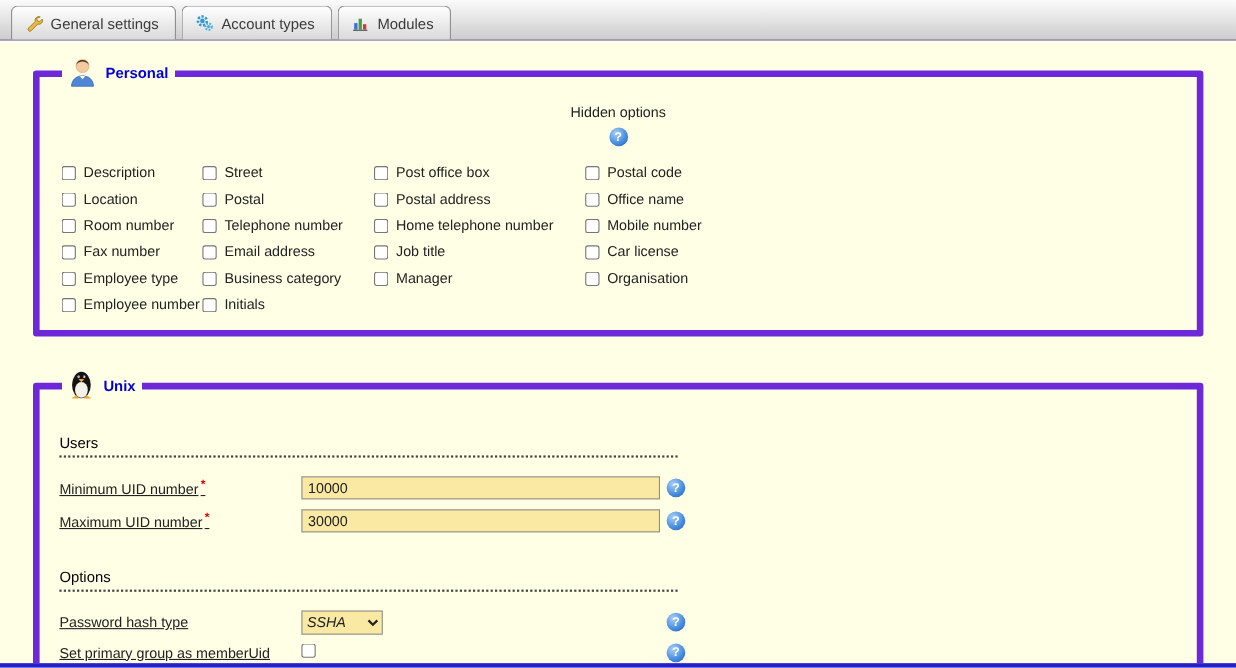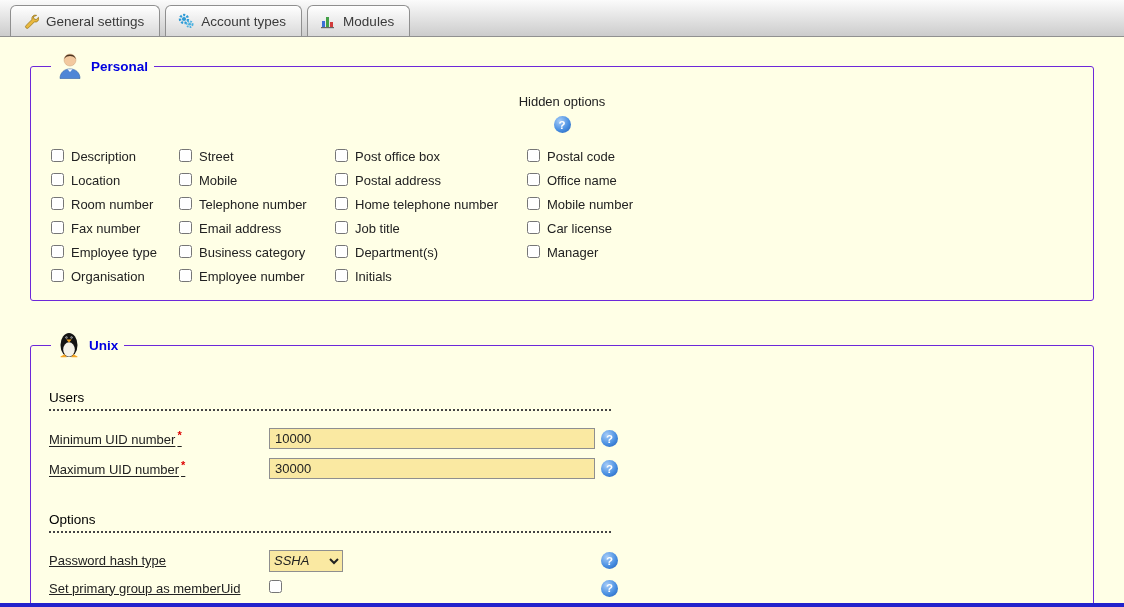--- a/index.html
+++ b/index.html
@@ -59,21 +59,21 @@
     padding-top: 14px;
     overflow: hidden;
   }
   .bottom-line {
     flex: 0 0 4px;
     background: #2222cc;
   }
   
   fieldset {
     margin: 0 30px;
-    border: 1px solid #6d28d9;
+    border: 6px solid #6d28d9;
     border-radius: 3px;
     padding: 4px 20px 16px 18px;
   }
   fieldset.unix-set { margin-top: 28px; }
   legend {
     display: flex;
     align-items: center;
     gap: 8px;
     padding: 0 6px;
     margin-left: 2px;
@@ -93,21 +93,21 @@
     flex-direction: column;
   }
   .checkbox-grid {
     display: grid;
     grid-template-columns: 128px 156px 192px 240px;
     row-gap: 9px;
     margin-left: 2px;
   }
   .cb-item {
     display: flex;
-    align-items: flex-start;
+    align-items: flex-end;
     gap: 7px;
     cursor: pointer;
     white-space: nowrap;
   }
   input[type="checkbox"] {
     width: 13px; height: 13px; margin: 0;
     accent-color: #ffffff;
   }
   
   .section-header {
@@ -255,21 +255,21 @@
             <span class="cb-label">Postal code</span>
           </label>
 
           <label class="cb-item">
             <input type="checkbox" style="">
             <span class="cb-label">Location</span>
           </label>
 
           <label class="cb-item">
             <input type="checkbox" style="">
-            <span class="cb-label">Mobile</span>
+            <span class="cb-label">Postal</span>
           </label>
 
           <label class="cb-item">
             <input type="checkbox" style="">
             <span class="cb-label">Postal address</span>
           </label>
 
           <label class="cb-item">
             <input type="checkbox" style="">
             <span class="cb-label">Office name</span>
@@ -318,24 +318,20 @@
           <label class="cb-item">
             <input type="checkbox" style="">
             <span class="cb-label">Employee type</span>
           </label>
 
           <label class="cb-item">
             <input type="checkbox" style="">
             <span class="cb-label">Business category</span>
           </label>
 
-          <label class="cb-item">
-            <input type="checkbox" style="">
-            <span class="cb-label">Department(s)</span>
-          </label>
 
           <label class="cb-item">
             <input type="checkbox" style="">
             <span class="cb-label">Manager</span>
           </label>
 
           <label class="cb-item">
             <input type="checkbox" style="">
             <span class="cb-label">Organisation</span>
           </label>

